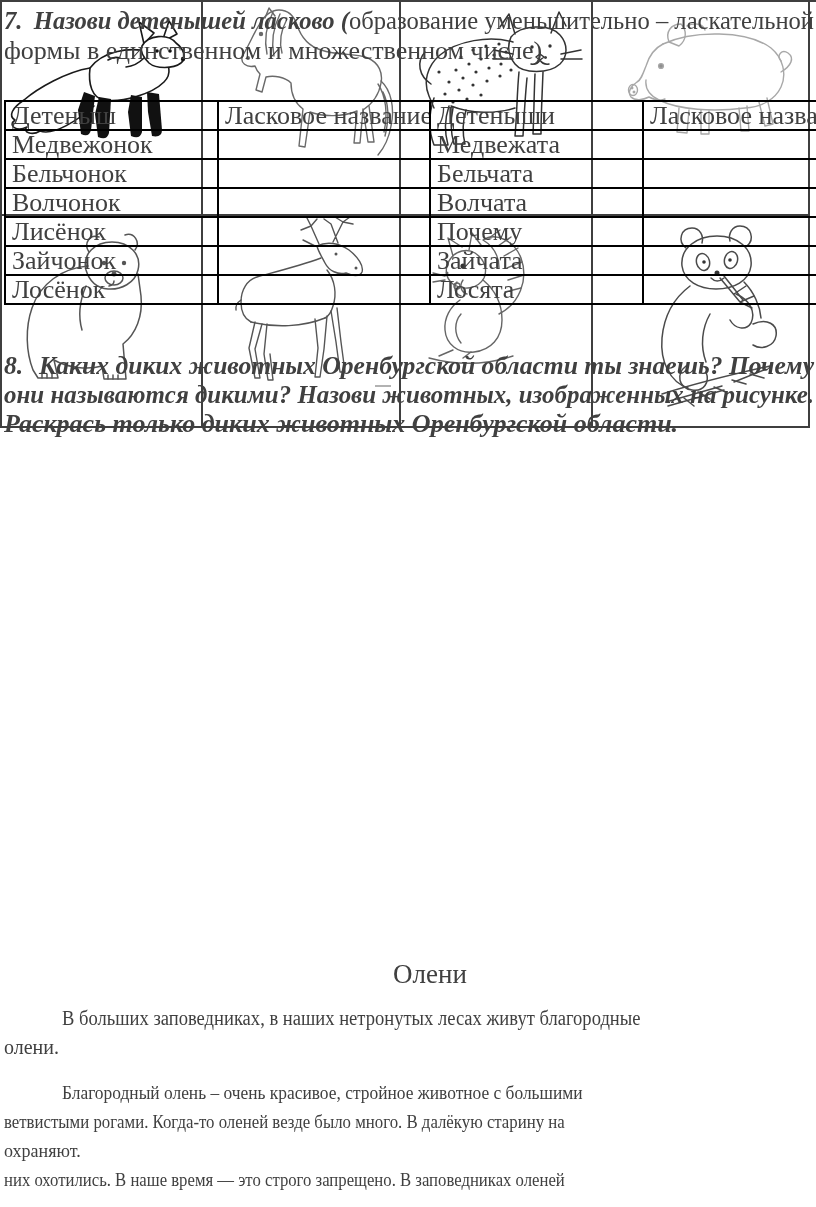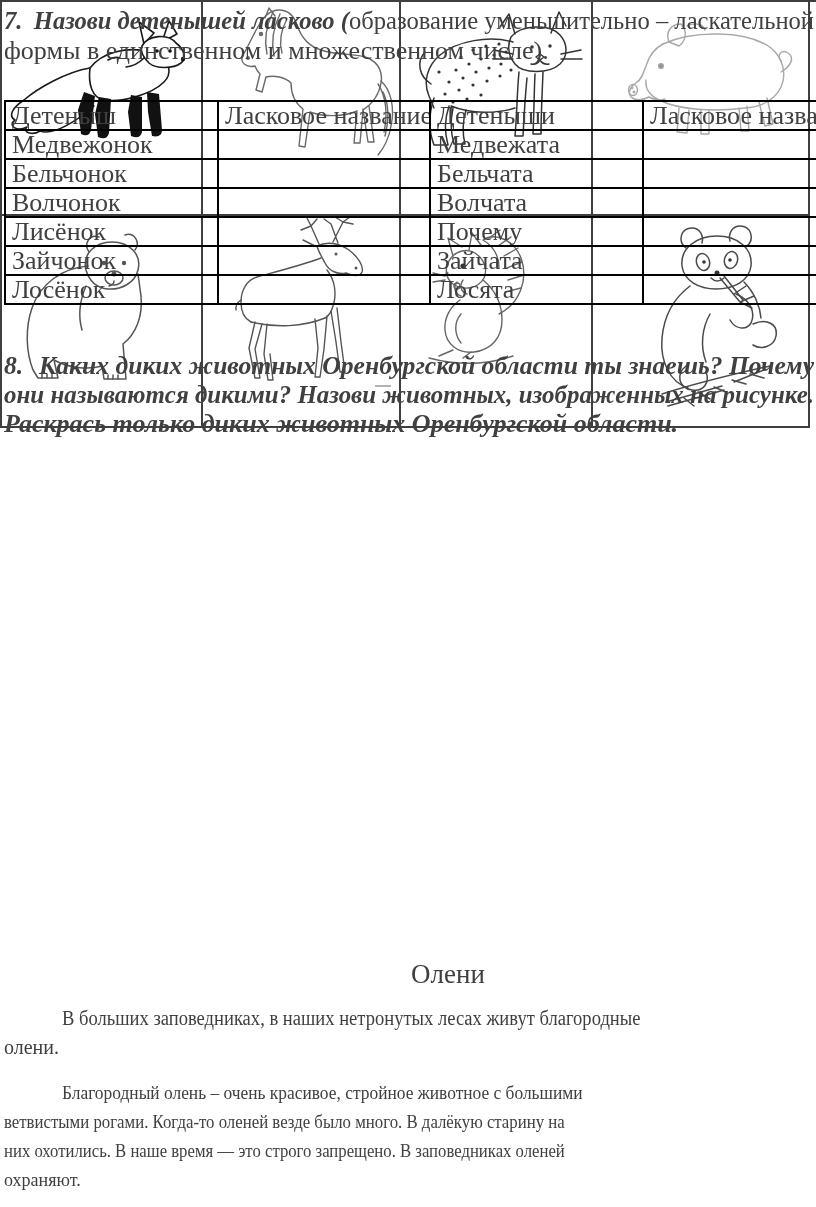--- a/index.html
+++ b/index.html
@@ -277,27 +277,27 @@
         <g fill="#333" stroke="none" transform="translate(20,0)">
           <circle cx="90" cy="46" r="1.8"></circle>
             <circle cx="116" cy="44" r="1.8"></circle>
             <circle cx="103" cy="57" r="2.5"></circle>
         </g>
       </svg>
     </div>
   </div>
 
 
-  <div id="subtitle" class="abs" style="left:411px;">Олени</div>
+  <div id="subtitle" class="abs" style="left:393px;">Олени</div>
 
   <div id="p1" class="abs">
     <div class="line ind"><span class="fitwrap" style="transform: scaleX(0.9281);"><span>В больших заповедниках, в наших нетронутых лесах живут благородные</span></span></div>
     <div class="line">олени.</div>
   </div>
 
   <div id="p2" class="abs">
     <div class="line ind"><span class="fitwrap" style="transform: scaleX(0.9667);"><span>Благородный олень – очень красивое, стройное животное с большими</span></span></div>
     <div class="line"><span class="fitwrap" style="transform: scaleX(0.933);"><span>ветвистыми рогами. Когда-то оленей везде было много. В далёкую старину на</span></span></div>
+    <div class="line">охраняют.</div>
     <div class="line"><span class="fitwrap" style="transform: scaleX(0.9281);"><span>них охотились. В наше время — это строго запрещено. В заповедниках оленей</span></span></div>
-    <div class="line">охраняют.</div>
   </div>
 
 </div>
 
 </body></html>

